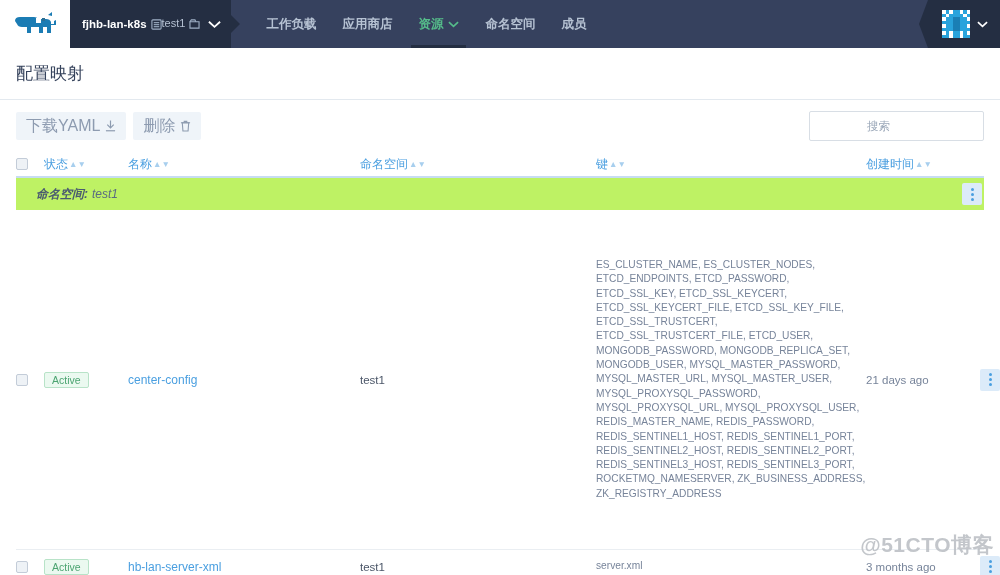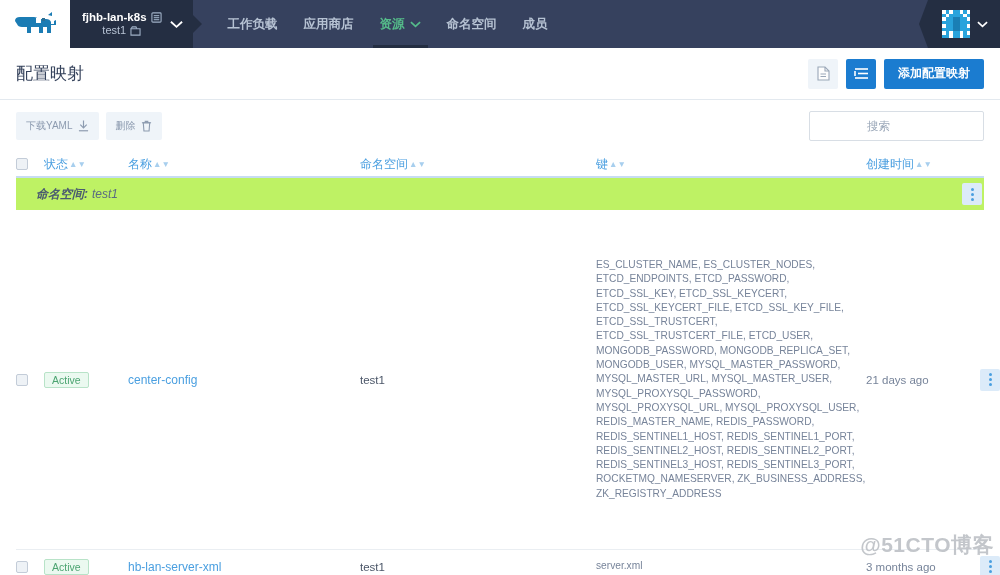--- a/index.html
+++ b/index.html
@@ -26,21 +26,21 @@
   .logo-svg { display: block; }
 
   .proj-selector {
     background: #242e42;
     display: flex; align-items: center;
     padding: 0 10px 0 12px;
     height: 48px;
     flex: 0 0 auto;
     position: relative;
   }
-  .proj-text { display: flex; flex-direction: column; line-height: 1.25; }
+  .proj-text { display: flex; flex-direction: row; line-height: 1.25; }
   .proj-line1 {
     font-size: 11.5px; color: #ffffff; font-weight: bold;
     display: flex; align-items: center; gap: 4px; white-space: nowrap;
   }
   .proj-line2 {
     font-size: 11px; color: #b6c2d3;
     display: flex; align-items: center; gap: 4px;
     justify-content: center; white-space: nowrap;
   }
   .mini-icon { display: inline-block; vertical-align: middle; }
@@ -118,21 +118,21 @@
   }
 
   
   .toolbar {
     height: 52px; padding: 0 16px;
     display: flex; align-items: center;
     background: #fff;
   }
   .tb-btn {
     background: #eff4f9; color: #8d9bb0;
-    font-size: 10px; height: 28px;
+    font-size: 16px; height: 28px;
     padding: 0 10px; margin-right: 7px;
     display: flex; align-items: center; gap: 5px;
     border-radius: 2px; cursor: pointer;
     white-space: nowrap;
   }
   .search-box {
     margin-left: auto;
     width: 175px; height: 30px;
     border: 1px solid #d8dee5; border-radius: 2px;
     background: #fff;
@@ -309,41 +309,20 @@
         <rect x="3" y="2" width="2" height="4" fill="#1a7fb5"></rect>
       </svg>
       <svg class="chev2" width="11" height="7" viewBox="0 0 12 7">
         <polyline points="1,1 6,5.6 11,1" fill="none" stroke="#ffffff" stroke-width="1.8"></polyline>
       </svg>
     </div>
   </div>
 
   <div class="page-header">
     <div class="page-title">配置映射</div>
-    <div class="header-actions">
-      <div class="sq-btn gray">
-        <svg width="13" height="15" viewBox="0 0 13 15">
-          <path d="M1 1 h7 l4 4 v9 h-11 z" fill="#fdfdfd" stroke="#9aa7b8" stroke-width="1.1"></path>
-          <polyline points="8,1 8,5 12,5" fill="none" stroke="#9aa7b8" stroke-width="1.1"></polyline>
-          <line x1="3.5" y1="8" x2="9" y2="8" stroke="#9aa7b8" stroke-width="1"></line>
-          <line x1="3.5" y1="10.5" x2="9" y2="10.5" stroke="#9aa7b8" stroke-width="1"></line>
-        </svg>
-      </div>
-      <div class="sq-btn blue">
-        <svg width="15" height="13" viewBox="0 0 15 13">
-          <line x1="1" y1="2" x2="14" y2="2" stroke="#ffffff" stroke-width="1.6"></line>
-          <line x1="4" y1="6.5" x2="14" y2="6.5" stroke="#ffffff" stroke-width="1.6"></line>
-          <line x1="1" y1="11" x2="14" y2="11" stroke="#ffffff" stroke-width="1.6"></line>
-          <line x1="1" y1="4" x2="1" y2="9" stroke="#ffffff" stroke-width="1.6"></line>
-        </svg>
-      </div>
-      <div class="primary-btn">
-        <span>添加配置映射</span>
-      </div>
-    </div>
   </div>
 
   <div class="toolbar">
     <div class="tb-btn">
       <span>下载YAML</span>
       <svg width="11" height="12" viewBox="0 0 12 13">
         <line x1="6" y1="0.5" x2="6" y2="8" stroke="#8d9bb0" stroke-width="1.3"></line>
         <polyline points="2.5,5 6,8.5 9.5,5" fill="none" stroke="#8d9bb0" stroke-width="1.3"></polyline>
         <line x1="1" y1="11.7" x2="11" y2="11.7" stroke="#8d9bb0" stroke-width="1.3"></line>
       </svg>

